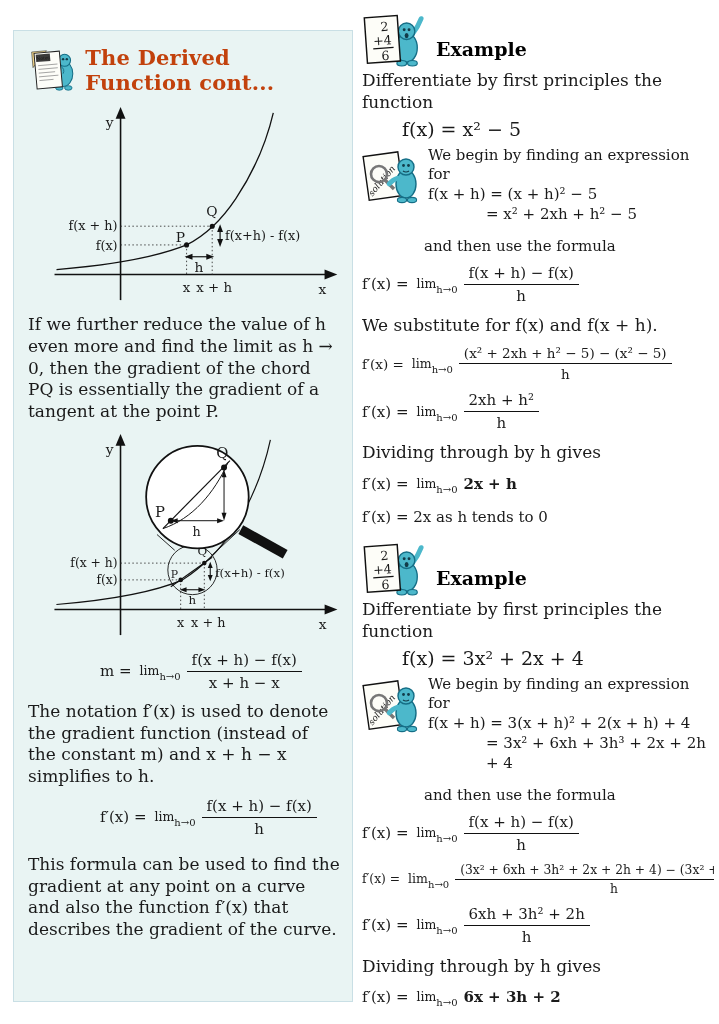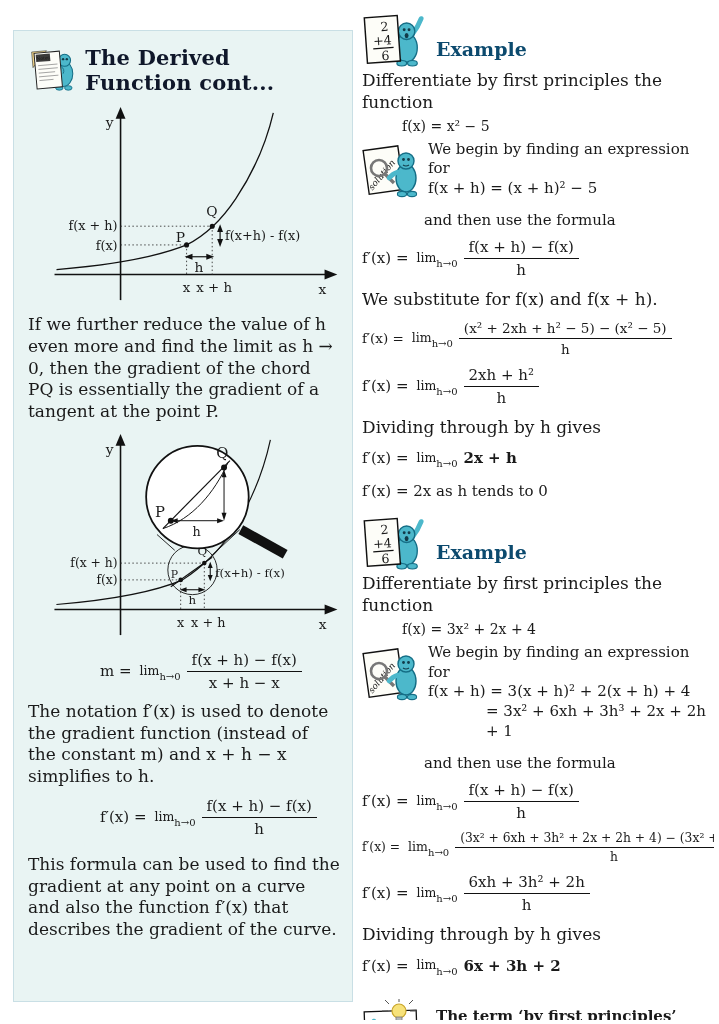--- a/index.html
+++ b/index.html
@@ -7,30 +7,30 @@
     width:719px;height:1024px;position:relative;background:#ffffff;
     font-family:"DejaVu Serif", serif;color:#1a1a1a;overflow:hidden;
   }
   
   .left-panel{
     position:absolute;left:13px;top:30px;width:340px;height:972px;
     background:#e9f4f3;border:1px solid #c9dfe5;box-sizing:border-box;
     padding:8px 12px 10px 14px;overflow:hidden;
   }
   .title-row{display:flex;align-items:center;gap:8px;margin:0 0 4px 0;}
-  .page-title{font-size:21px;font-weight:bold;color:#0f172a;letter-spacing:.2px;}
+  .page-title{font-size:21px;font-weight:bold;color:#c2410c;letter-spacing:.2px;}
   .p{font-size:17px;line-height:1.28;margin:7px 0;}
   .graph-wrap{margin:2px 0 2px 8px;}
   
   .right-col{
     position:absolute;left:362px;top:8px;width:352px;height:1012px;overflow:hidden;
   }
   .example-header{display:flex;align-items:flex-end;gap:10px;margin:2px 0 2px 0;}
-  .example-heading{font-size:19px;font-weight:bold;padding-bottom:8px;color:#0c4a6e;}
-  .fx-line{margin:4px 0 6px 40px;font-size:14px;}
+  .example-heading{font-size:19px;font-weight:bold;padding-bottom:8px;color:#000000;}
+  .fx-line{margin:4px 0 6px 40px;font-size:19px;}
   .sol-row{display:flex;gap:6px;margin-top:2px;}
   .sol-text{flex:1;font-size:15px;line-height:1.32;}
   .indent2{margin-left:58px;}
   .then-line{margin:12px 0 2px 62px;font-size:15px;}
   
   .frow{display:flex;align-items:center;margin:9px 0;font-size:15px;}
   .frow .lhs{margin-right:6px;white-space:nowrap;}
   .lim{display:inline-flex;flex-direction:row;align-items:center;margin:0 6px 0 2px;line-height:1;}
   .lim .lt{font-size:12.5px;}
   .lim .lb{font-size:10px;margin-top:12px;}
@@ -234,20 +234,21 @@
       <circle cx="41.5" cy="19.5" r="1.4" fill="#123c4a"></circle>
       <circle cx="46.5" cy="19.5" r="1.4" fill="#123c4a"></circle>
       <path d="M41,25 Q44,27 47,25" stroke="#123c4a" stroke-width="1.1" fill="none"></path>
       <path d="M36,32 Q30,34 27,38" stroke="#4cb8cb" stroke-width="4.6" fill="none" stroke-linecap="round"></path>
       <ellipse cx="40" cy="54" rx="4.6" ry="2.6" fill="#4cb8cb" stroke="#156e86" stroke-width="1.1"></ellipse>
       <ellipse cx="50" cy="54" rx="4.6" ry="2.6" fill="#4cb8cb" stroke="#156e86" stroke-width="1.1"></ellipse>
     </svg>
     <div class="sol-text">
       <div>We begin by finding an expression for</div>
       <div>f(x + h) = (x + h)² − 5</div>
+      <div class="indent2">= x² + 2xh + h² − 5</div>
     </div>
   </div>
 
   <div class="then-line">and then use the formula</div>
 
   <div class="frow">
     <span class="lhs">f′(x) =</span>
     <span class="lim">
       <span class="lt">lim</span>
       <span class="lb">h→0</span>
@@ -335,21 +336,21 @@
       <circle cx="41.5" cy="19.5" r="1.4" fill="#123c4a"></circle>
       <circle cx="46.5" cy="19.5" r="1.4" fill="#123c4a"></circle>
       <path d="M41,25 Q44,27 47,25" stroke="#123c4a" stroke-width="1.1" fill="none"></path>
       <path d="M36,32 Q30,34 27,38" stroke="#4cb8cb" stroke-width="4.6" fill="none" stroke-linecap="round"></path>
       <ellipse cx="40" cy="54" rx="4.6" ry="2.6" fill="#4cb8cb" stroke="#156e86" stroke-width="1.1"></ellipse>
       <ellipse cx="50" cy="54" rx="4.6" ry="2.6" fill="#4cb8cb" stroke="#156e86" stroke-width="1.1"></ellipse>
     </svg>
     <div class="sol-text">
       <div>We begin by finding an expression for</div>
       <div>f(x + h) = 3(x + h)² + 2(x + h) + 4</div>
-      <div class="indent2">= 3x² + 6xh + 3h³ + 2x + 2h + 1</div>
+      <div class="indent2">= 3x² + 6xh + 3h³ + 2x + 2h + 4</div>
     </div>
   </div>
 
   <div class="then-line">and then use the formula</div>
 
   <div class="frow">
     <span class="lhs">f′(x) =</span>
     <span class="lim">
       <span class="lt">lim</span>
       <span class="lb">h→0</span>

